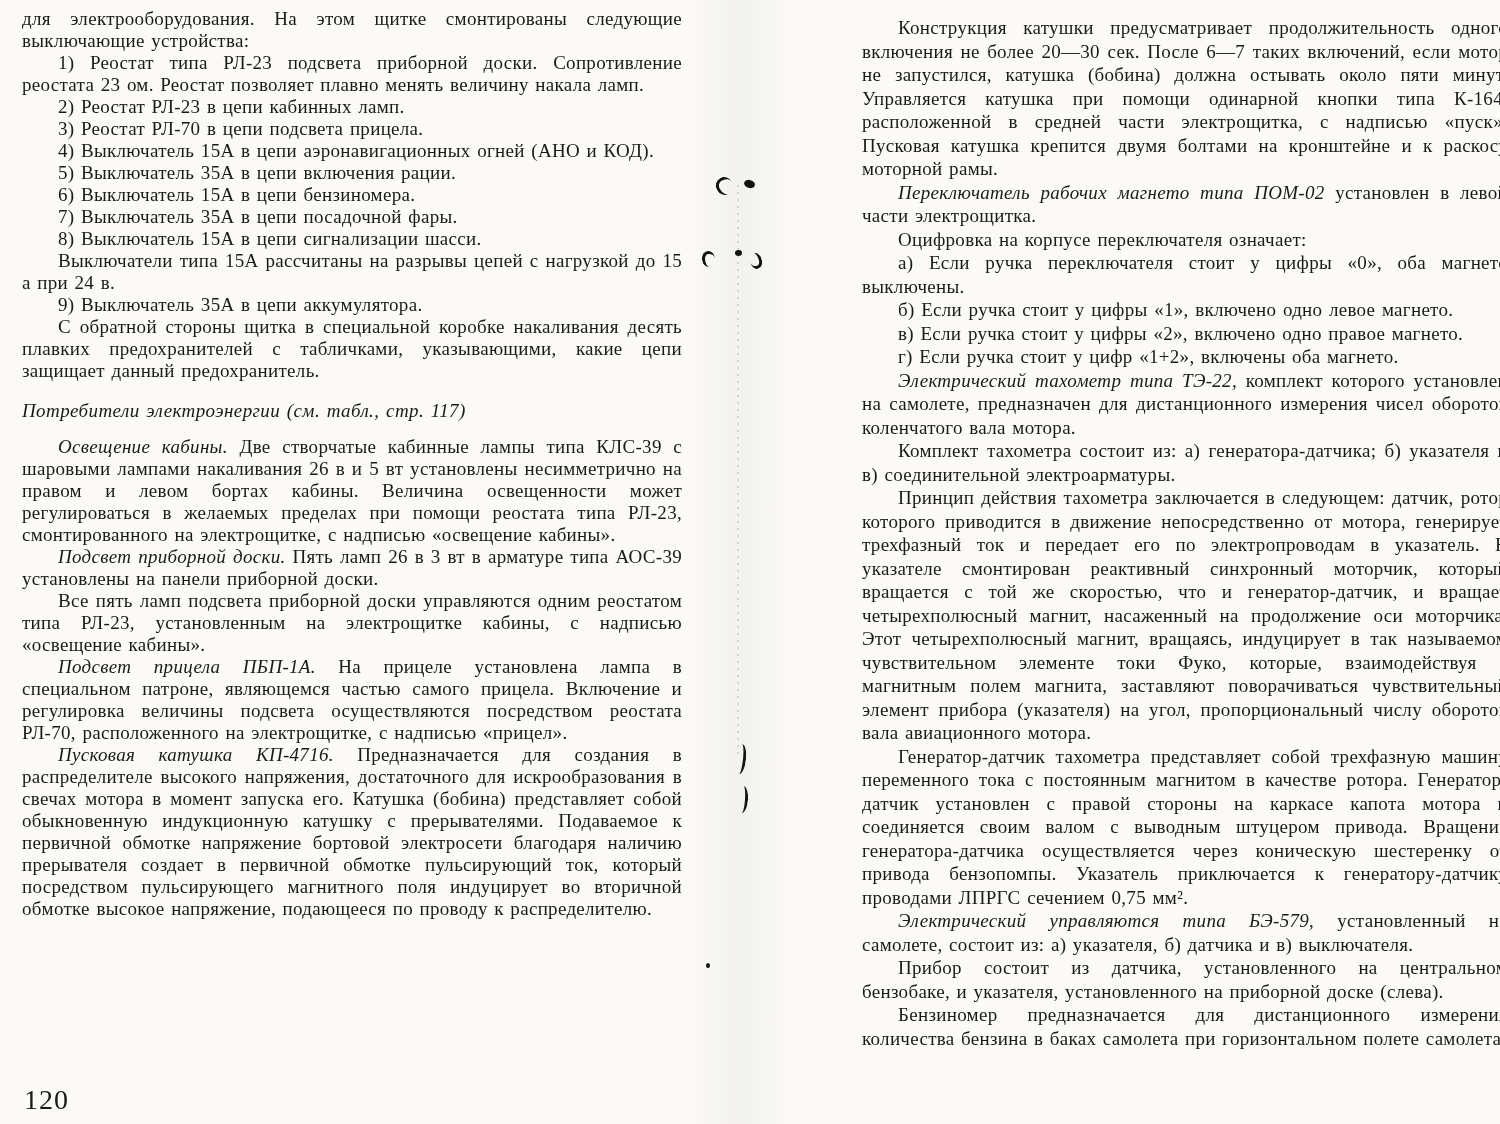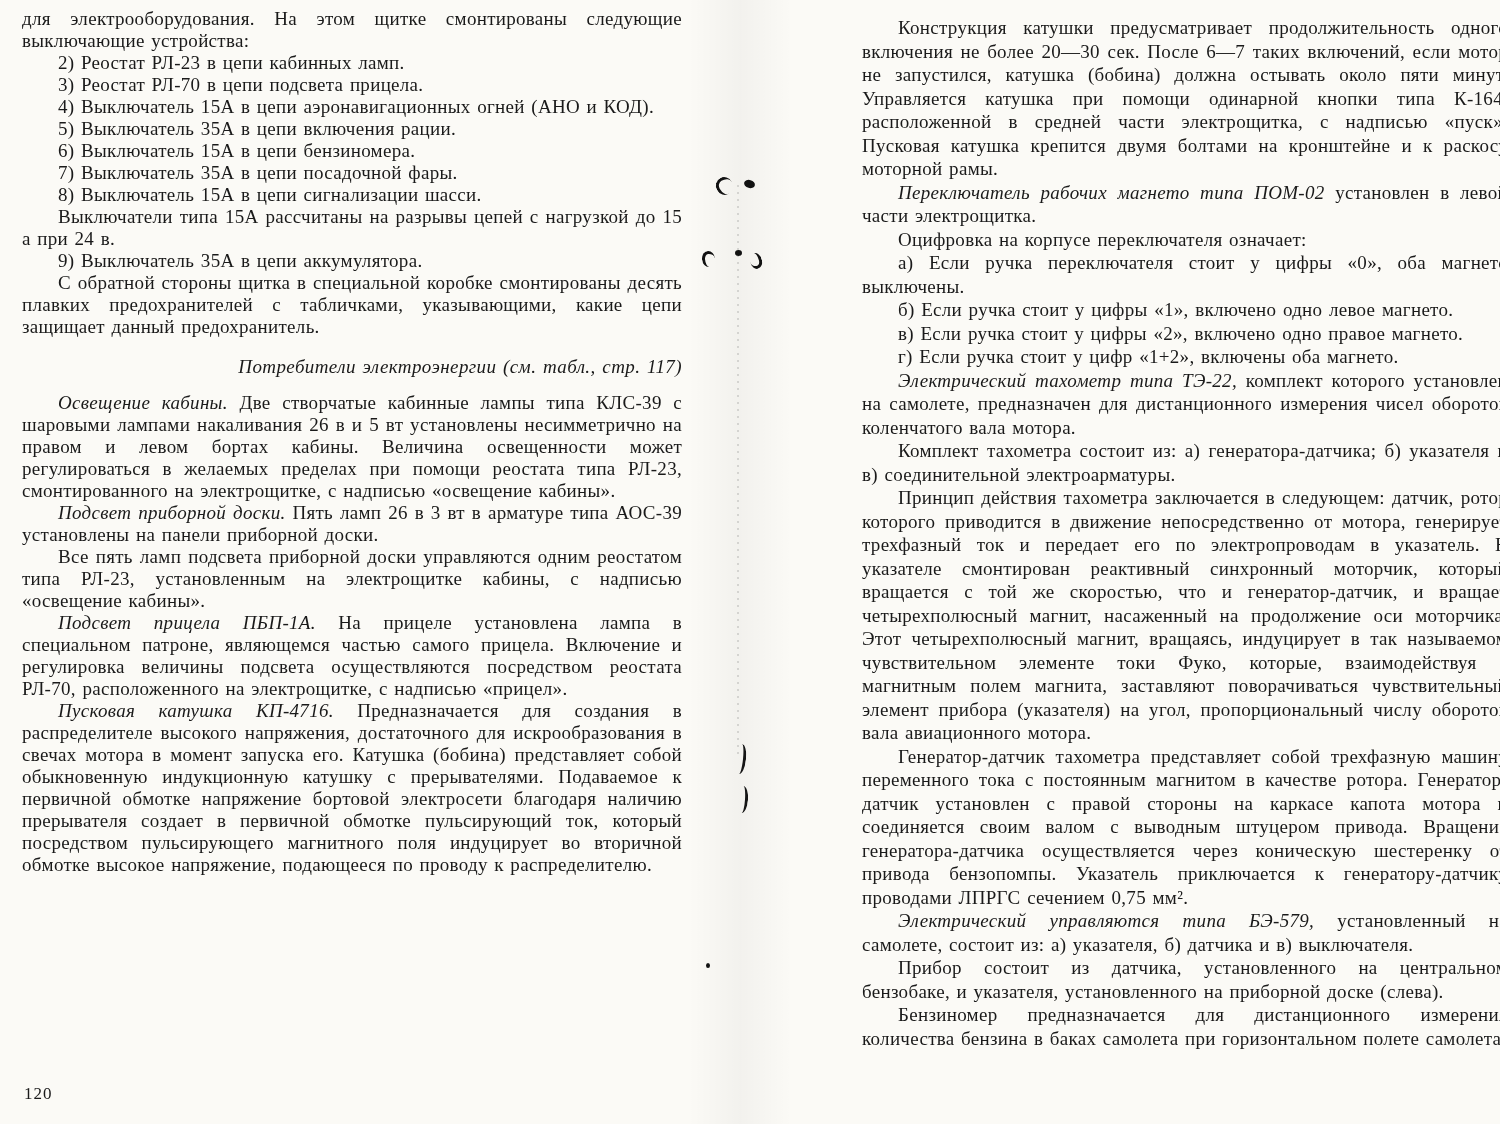--- a/index.html
+++ b/index.html
@@ -20,26 +20,26 @@
     word-spacing:1.5px;
     overflow:hidden;
   }
   #left-col{left:22px;top:8px;width:660px;height:1070px;}
   #right-col{left:862px;top:16px;width:646px;height:1070px;line-height:23.5px;}
   p.para{margin:0;text-indent:36px;}
   p.noind{text-indent:0;}
   p.heading{
     margin:18px 0 14px;
     text-indent:0;
-    text-align:right;
+    text-align:left;
     font-style:italic;
     letter-spacing:0.4px;
   }
   .lead{font-style:italic;}
-  .pagenum{position:absolute;font-size:17px;letter-spacing:1px;}
+  .pagenum{position:absolute;font-size:28px;letter-spacing:1px;}
   #pn-left{left:24px;top:1084px;}
   #pn-right{left:1438px;top:1136px;}
   
   .gutter-shade{
     position:absolute;left:688px;top:0;width:104px;height:1124px;
     background:linear-gradient(90deg,rgba(0,0,0,0) 0%,rgba(0,0,0,0.035) 50%,rgba(0,0,0,0) 100%);
     pointer-events:none;
   }
   .gutter-line{
     position:absolute;left:737px;top:185px;width:2px;height:570px;
@@ -61,30 +61,31 @@
     background:transparent;
   }
 </style>
 </head>
 <body>
 
 <div id="scan">
 
   <div class="col" id="left-col">
     <p class="para noind"><span>для электрооборудования. На этом щитке смонтированы следующие выключающие устройства:</span></p>
+    <p class="para"><span>1) Реостат типа РЛ-23 подсвета приборной доски. Сопротивление реостата 23 ом. Реостат позволяет плавно менять величину накала ламп.</span></p>
     <p class="para"><span>2) Реостат РЛ-23 в цепи кабинных ламп.</span></p>
     <p class="para"><span>3) Реостат РЛ-70 в цепи подсвета прицела.</span></p>
     <p class="para"><span>4) Выключатель 15А в цепи аэронавигационных огней (АНО и КОД).</span></p>
     <p class="para"><span>5) Выключатель 35А в цепи включения рации.</span></p>
     <p class="para"><span>6) Выключатель 15А в цепи бензиномера.</span></p>
     <p class="para"><span>7) Выключатель 35А в цепи посадочной фары.</span></p>
     <p class="para"><span>8) Выключатель 15А в цепи сигнализации шасси.</span></p>
     <p class="para"><span>Выключатели типа 15А рассчитаны на разрывы цепей с нагрузкой до 15 а при 24 в.</span></p>
     <p class="para"><span>9) Выключатель 35А в цепи аккумулятора.</span></p>
-    <p class="para"><span>С обратной стороны щитка в специальной коробке смонтированы десять плавких предохранителей с табличками, указывающими, какие цепи защищает данный предохранитель.</span></p>
+    <p class="para"><span>С обратной стороны щитка в специальной коробке накаливания десять плавких предохранителей с табличками, указывающими, какие цепи защищает данный предохранитель.</span></p>
 
     <p class="heading">Потребители электроэнергии (см. табл., стр. 117)</p>
 
     <p class="para"><span class="lead">Освещение кабины.</span><span> Две створчатые кабинные лампы типа КЛС-39 с шаровыми лампами накаливания 26 в и 5 вт установлены несимметрично на правом и левом бортах кабины. Величина освещенности может регулироваться в желаемых пределах при помощи реостата типа РЛ-23, смонтированного на электрощитке, с надписью «освещение кабины».</span></p>
     <p class="para"><span class="lead">Подсвет приборной доски.</span><span> Пять ламп 26 в 3 вт в арматуре типа АОС-39 установлены на панели приборной доски.</span></p>
     <p class="para"><span>Все пять ламп подсвета приборной доски управляются одним реостатом типа РЛ-23, установленным на электрощитке кабины, с надписью «освещение кабины».</span></p>
     <p class="para"><span class="lead">Подсвет прицела ПБП-1А.</span><span> На прицеле установлена лампа в специальном патроне, являющемся частью самого прицела. Включение и регулировка величины подсвета осуществляются посредством реостата РЛ-70, расположенного на электрощитке, с надписью «прицел».</span></p>
     <p class="para"><span class="lead">Пусковая катушка КП-4716.</span><span> Предназначается для создания в распределителе высокого напряжения, достаточного для искрообразования в свечах мотора в момент запуска его. Катушка (бобина) представляет собой обыкновенную индукционную катушку с прерывателями. Подаваемое к первичной обмотке напряжение бортовой электросети благодаря наличию прерывателя создает в первичной обмотке пульсирующий ток, который посредством пульсирующего магнитного поля индуцирует во вторичной обмотке высокое напряжение, подающееся по проводу к распределителю.</span></p>
   </div>
 

